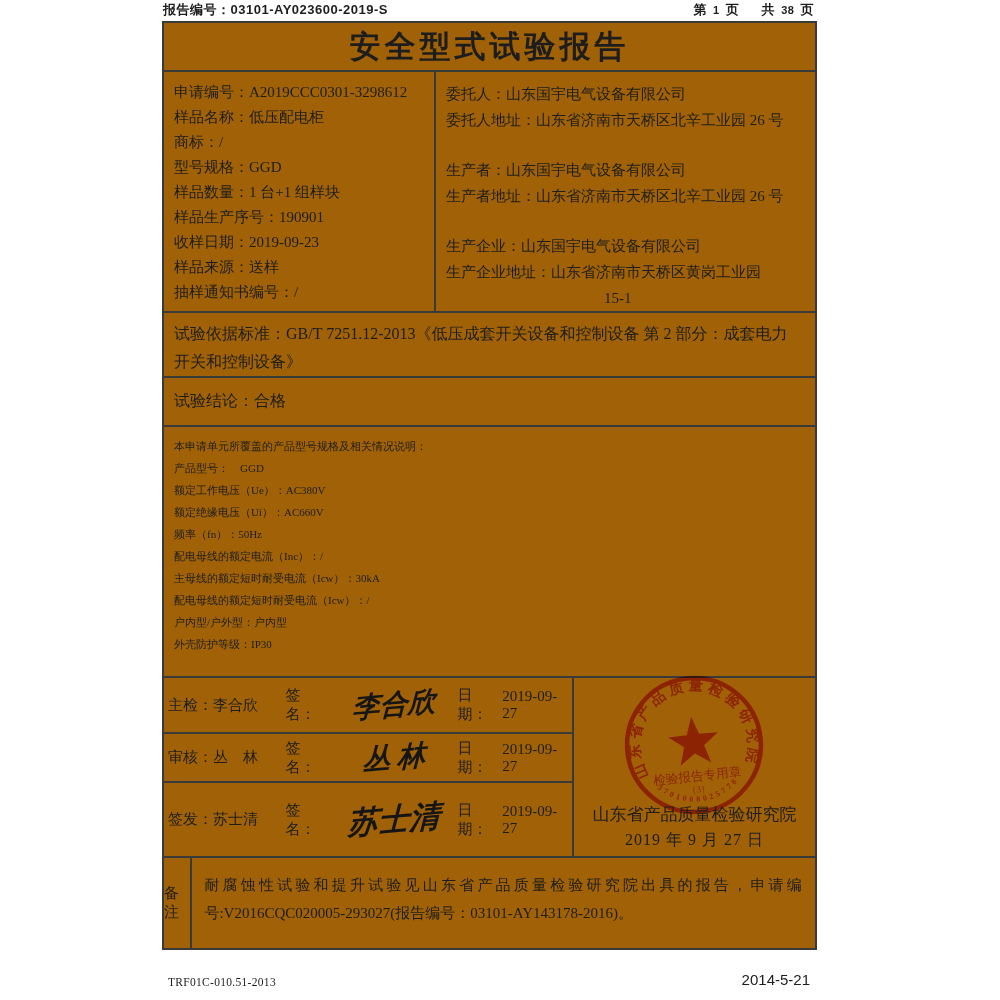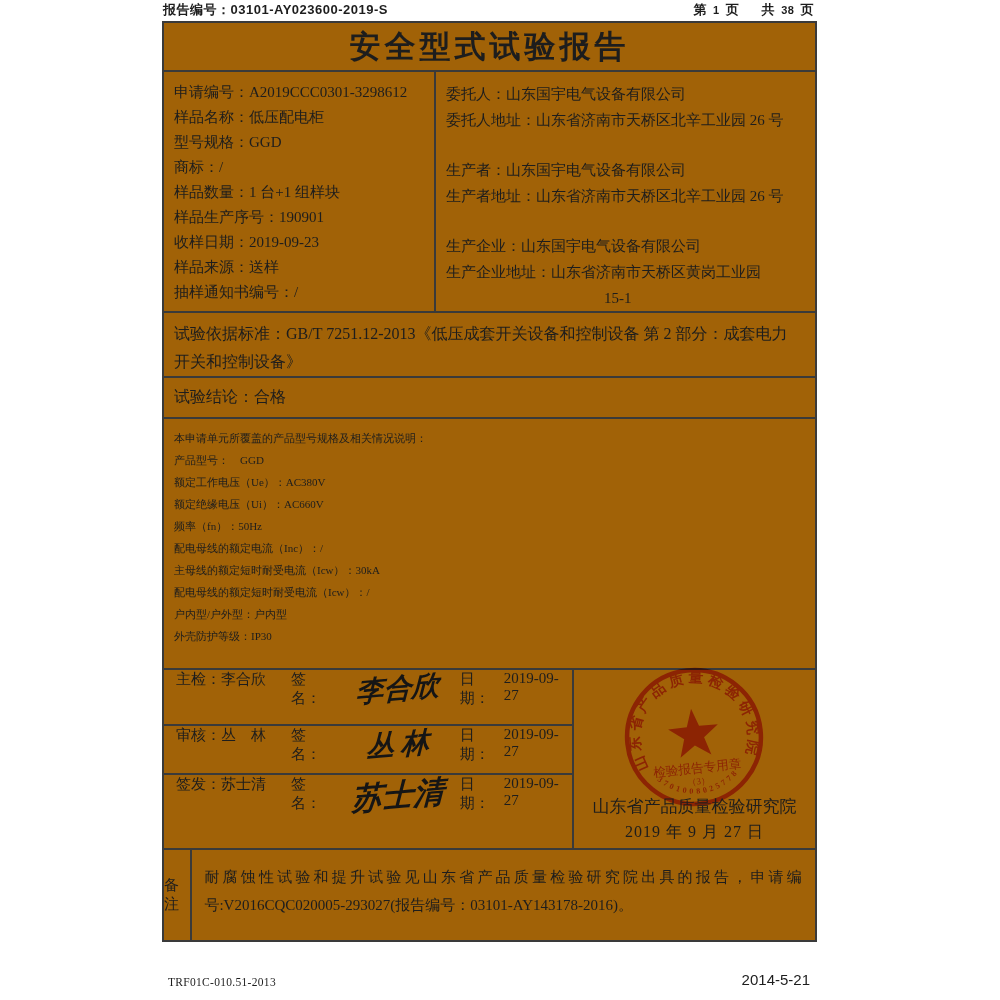--- a/index.html
+++ b/index.html
@@ -32,27 +32,27 @@
   .info-row { height:241px; display:flex; }
   .info-left {
     width:272px; border-right:2px solid #3a3a3a; box-sizing:border-box;
     padding:8px 0 0 10px; font-size:15px; line-height:25px;
   }
   .info-right { flex:1; padding:9px 0 0 10px; font-size:15px; line-height:26px; }
   .grp + .grp { margin-top:24px; }
   .indent { padding-left:158px; }
 
   .standard-row { height:65px; padding:7px 12px 0 10px; font-size:16px; line-height:28px; }
-  .conclusion-row { height:41px; display:flex; align-items:center; padding-left:10px; font-size:16px; }
+  .conclusion-row { height:49px; display:flex; align-items:center; padding-left:10px; font-size:16px; }
 
   .specs-row { height:251px; padding:8px 0 0 10px; font-size:11px; line-height:22px; }
 
   .sig-row { height:180px; display:flex; }
   .sig-left { width:410px; border-right:2px solid #3a3a3a; box-sizing:border-box; display:flex; flex-direction:column; }
-  .sig-r { display:flex; padding-left:12px; font-size:15px; box-sizing:border-box; }
+  .sig-r { display:flex; align-items:center; padding-left:4px; font-size:15px; box-sizing:border-box; }
   .sig-r1 { height:54px; }
   .sig-r2 { height:49px; border-top:2px solid #3a3a3a; }
   .sig-r3 { flex:1; border-top:2px solid #3a3a3a; }
   .rn { width:118px; }
   .hand {
     width:128px; text-align:center; font-size:28px; font-style:italic; font-weight:bold;
     transform:rotate(-5deg) skewX(-6deg); white-space:nowrap; color:#151515;
   }
   .sig-r3 .hand { font-size:31px; }
 
@@ -98,22 +98,22 @@
 </div>
 
 <div class="doc">
 
   <div class="row title-row">安全型式试验报告</div>
 
   <div class="row info-row">
     <div class="info-left">
       <div>申请编号：A2019CCC0301-3298612</div>
       <div>样品名称：低压配电柜</div>
+      <div>商标：/</div>
       <div>型号规格：GGD</div>
-      <div>商标：/</div>
       <div>样品数量：1 台+1 组样块</div>
       <div>样品生产序号：190901</div>
       <div>收样日期：2019-09-23</div>
       <div>样品来源：送样</div>
       <div>抽样通知书编号：/</div>
     </div>
     <div class="info-right">
       <div class="grp">
         <div>委托人：山东国宇电气设备有限公司</div>
         <div>委托人地址：山东省济南市天桥区北辛工业园 26 号</div>

